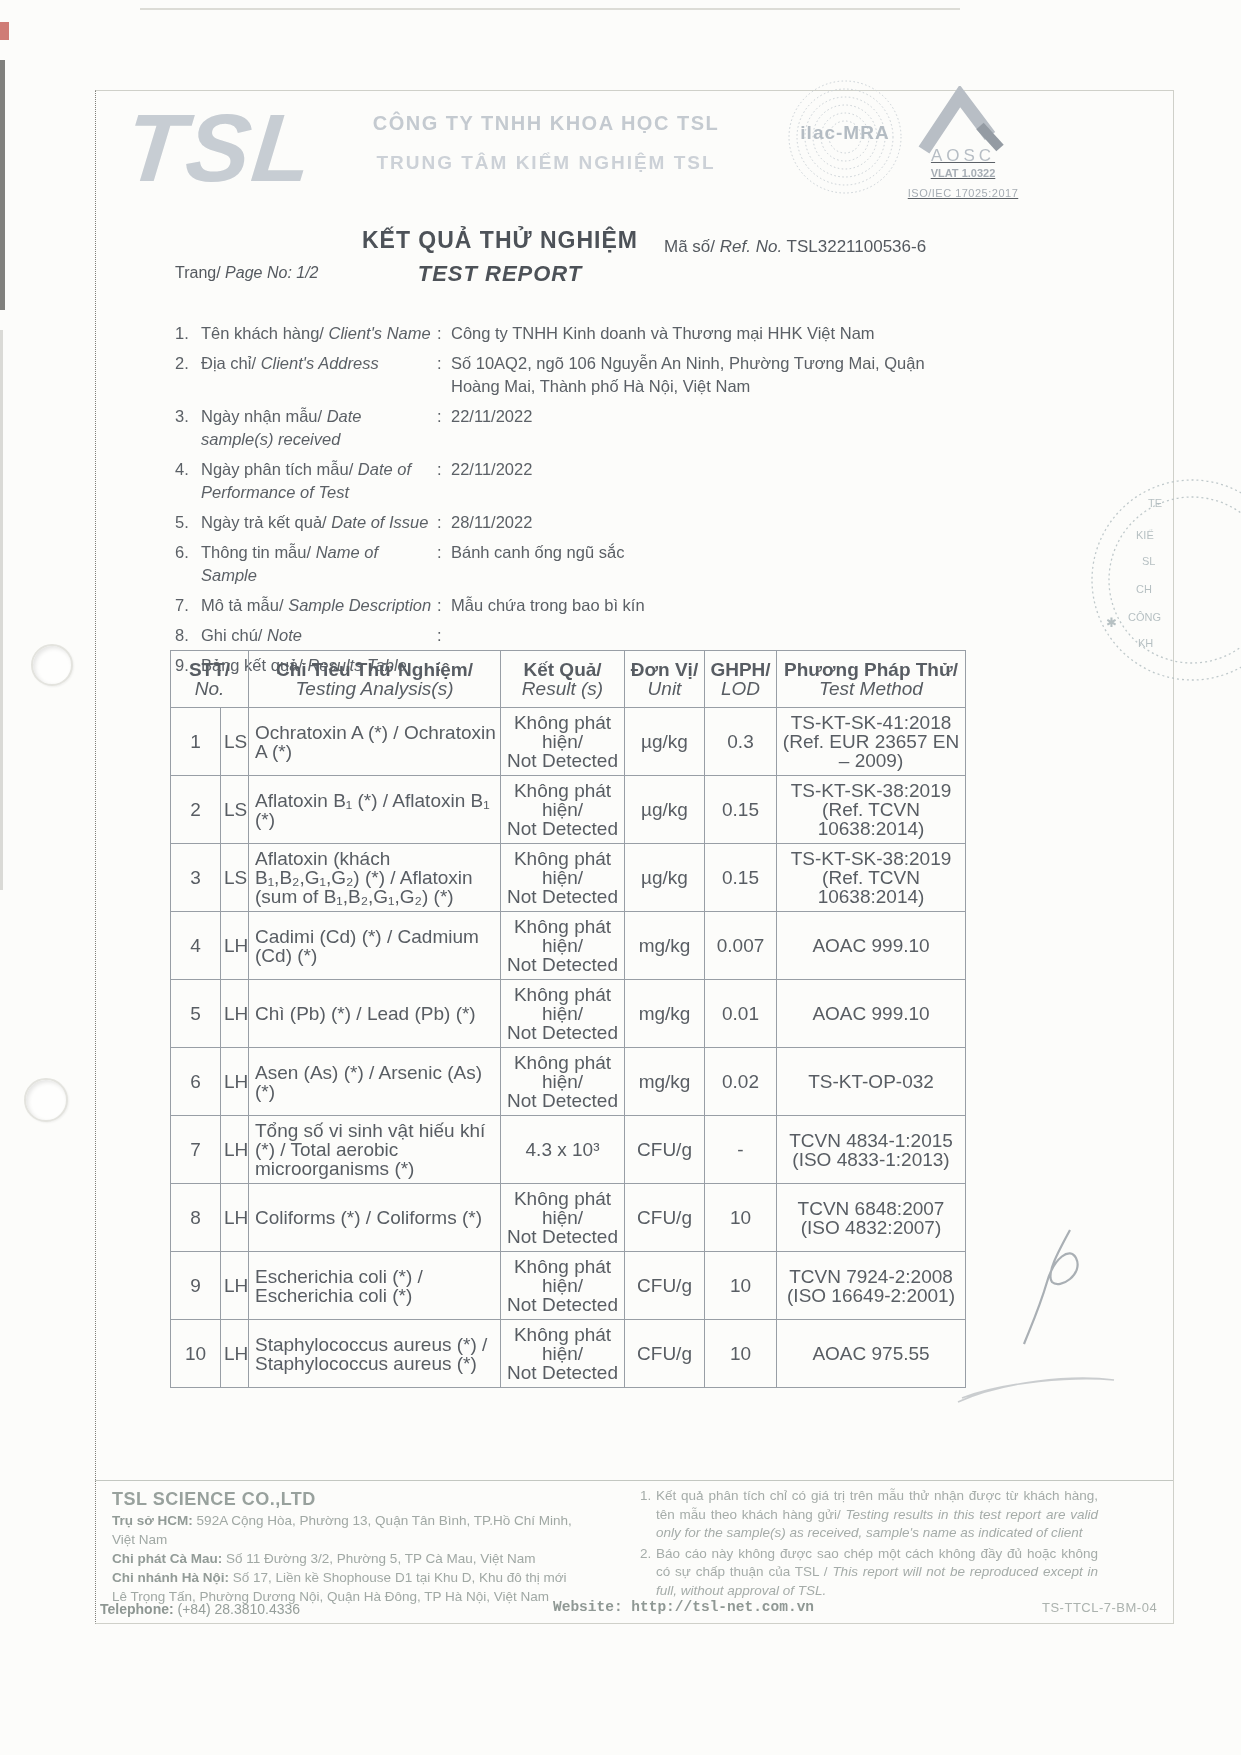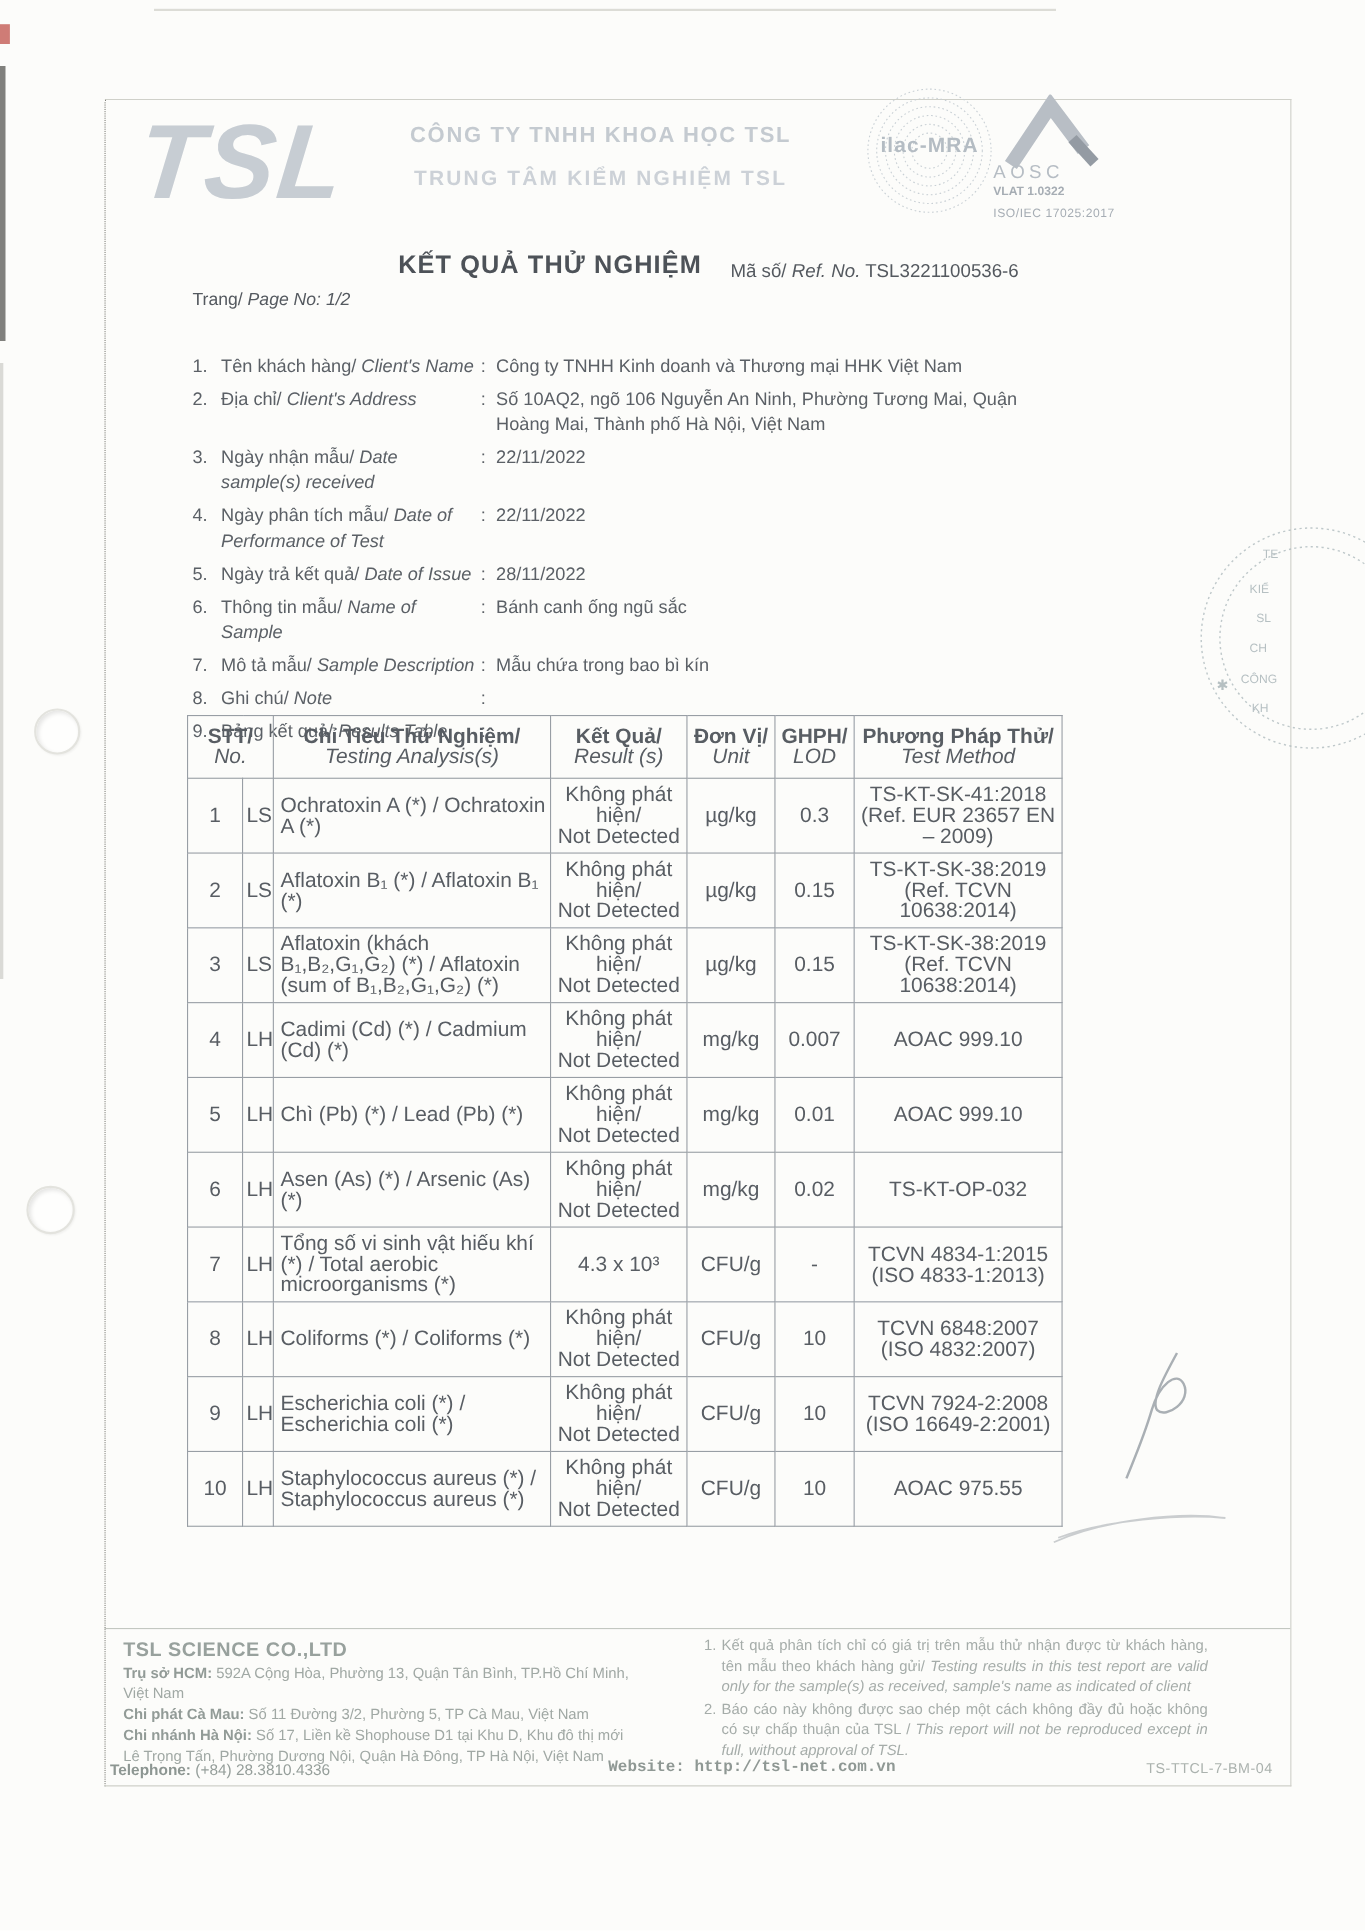--- a/index.html
+++ b/index.html
@@ -20,21 +20,21 @@
   .hole2{left:24px;top:1078px;width:40px;height:40px;}
   
   .tsl-logo{left:126px;top:98px;font-size:96px;line-height:100px;font-weight:bold;font-style:italic;
             letter-spacing:2px;color:#c7cdd3;transform:skewX(-6deg);}
   .company1{left:356px;top:112px;width:380px;text-align:center;font-size:20px;font-weight:bold;
             letter-spacing:1.5px;color:#c4cad0;}
   .company2{left:376px;top:152px;width:340px;text-align:center;font-size:19px;font-weight:bold;
             letter-spacing:2px;color:#ccd1d7;}
   .ilac{left:786px;top:78px;width:118px;height:118px;}
   .ilac-text{left:786px;top:122px;width:118px;text-align:center;font-size:19px;font-weight:bold;color:#b4bcc3;letter-spacing:1px;}
-  .aosc{left:903px;top:86px;width:120px;text-align:left;}
+  .aosc{left:903px;top:86px;width:120px;text-align:center;text-decoration:underline;}
   .aosc-name{font-size:17px;letter-spacing:4px;color:#b6bdc4;margin-top:-14px;}
   .aosc-code{font-size:11px;font-weight:bold;color:#a6adb4;margin-top:1px;}
   .aosc-iso{font-size:11px;color:#a6adb4;margin-top:8px;letter-spacing:.5px;}
   
   .doc-title{left:330px;top:227px;width:340px;text-align:center;font-size:23px;font-weight:bold;
              color:#4d5258;letter-spacing:1px;}
   .doc-title-en{left:330px;top:261px;width:340px;text-align:center;font-size:22px;font-weight:bold;
                 font-style:italic;color:#4d5258;letter-spacing:1px;}
   .ref-line{left:664px;top:237px;font-size:17px;color:#54595f;}
   .page-line{left:175px;top:264px;font-size:16px;color:#54595f;}
@@ -100,20 +100,21 @@
     <svg width="110" height="70" viewBox="0 0 110 70">
       <polyline points="16,64 52,10 82,50" fill="none" stroke="#b8bec5" stroke-width="13"></polyline>
       <polyline points="72,40 92,62" fill="none" stroke="#949ba3" stroke-width="10"></polyline>
     </svg>
     <div class="aosc-name">AOSC</div>
     <div class="aosc-code">VLAT 1.0322</div>
     <div class="aosc-iso">ISO/IEC 17025:2017</div>
   </div>
 
   <div class="abs doc-title">KẾT QUẢ THỬ NGHIỆM</div>
+  <div class="abs doc-title-en">TEST REPORT</div>
   <div class="abs ref-line">
     <span>Mã số/</span>
     <i>Ref. No.</i>
     <span>TSL3221100536-6</span>
   </div>
   <div class="abs page-line">
     <span>Trang/</span>
     <i>Page No: 1/2</i>
   </div>
 

